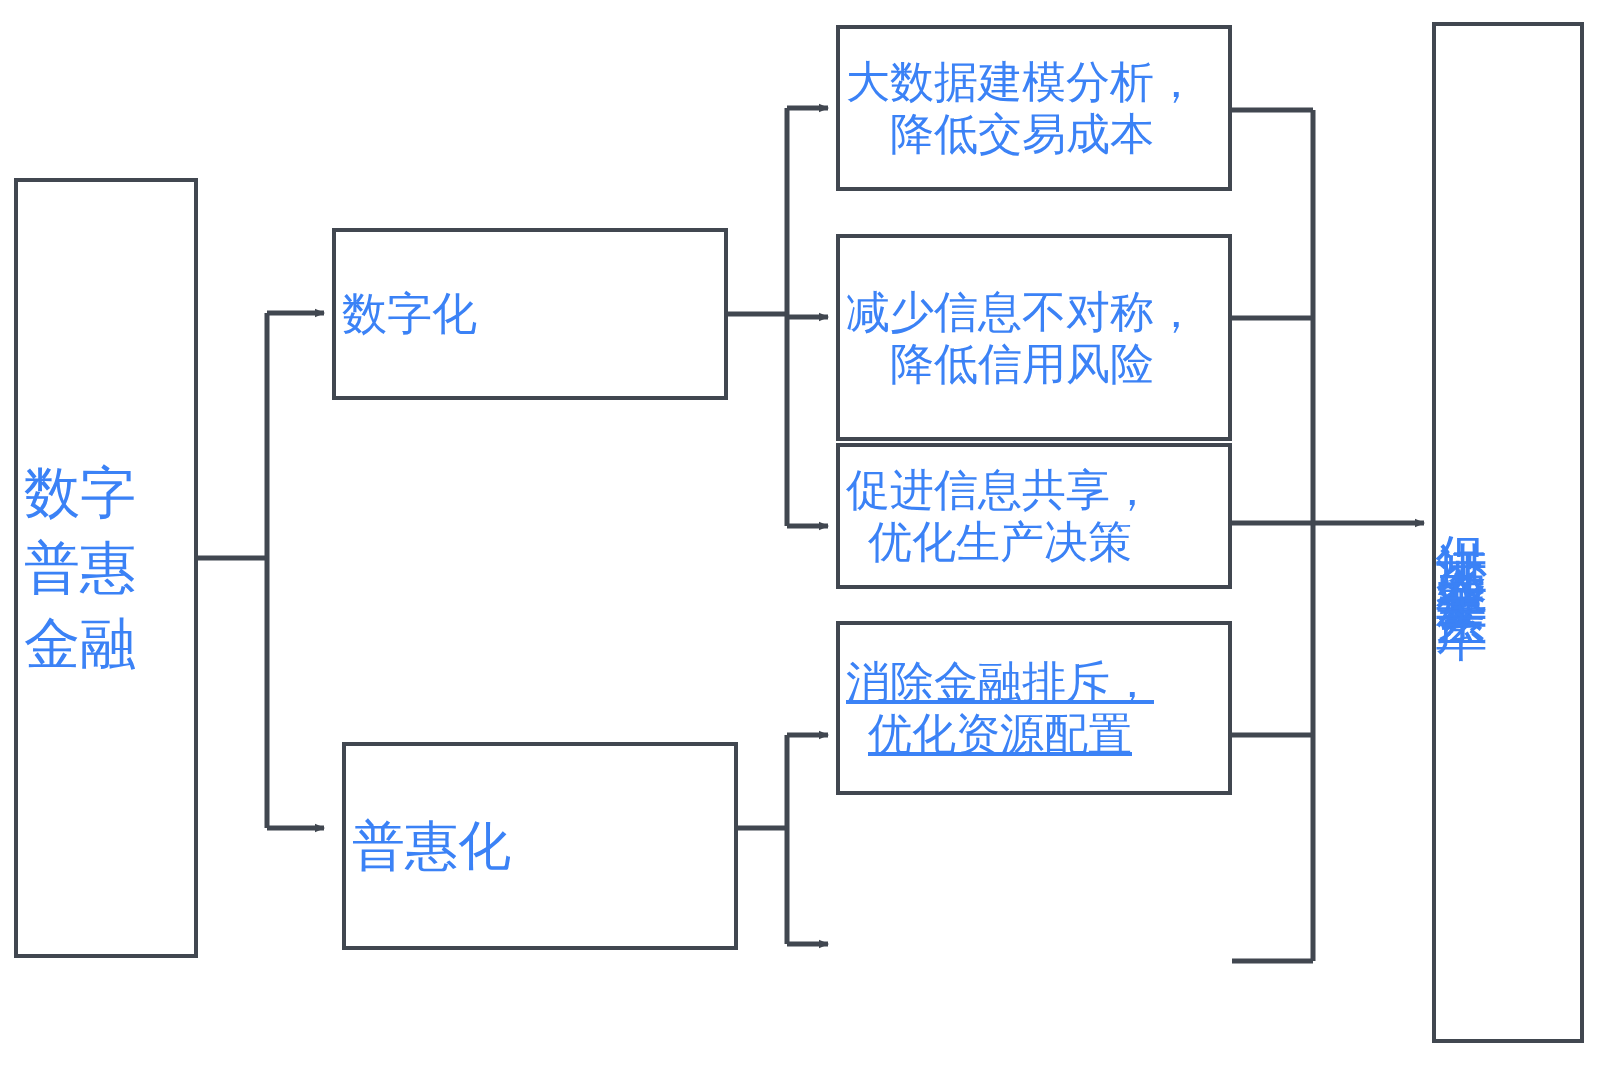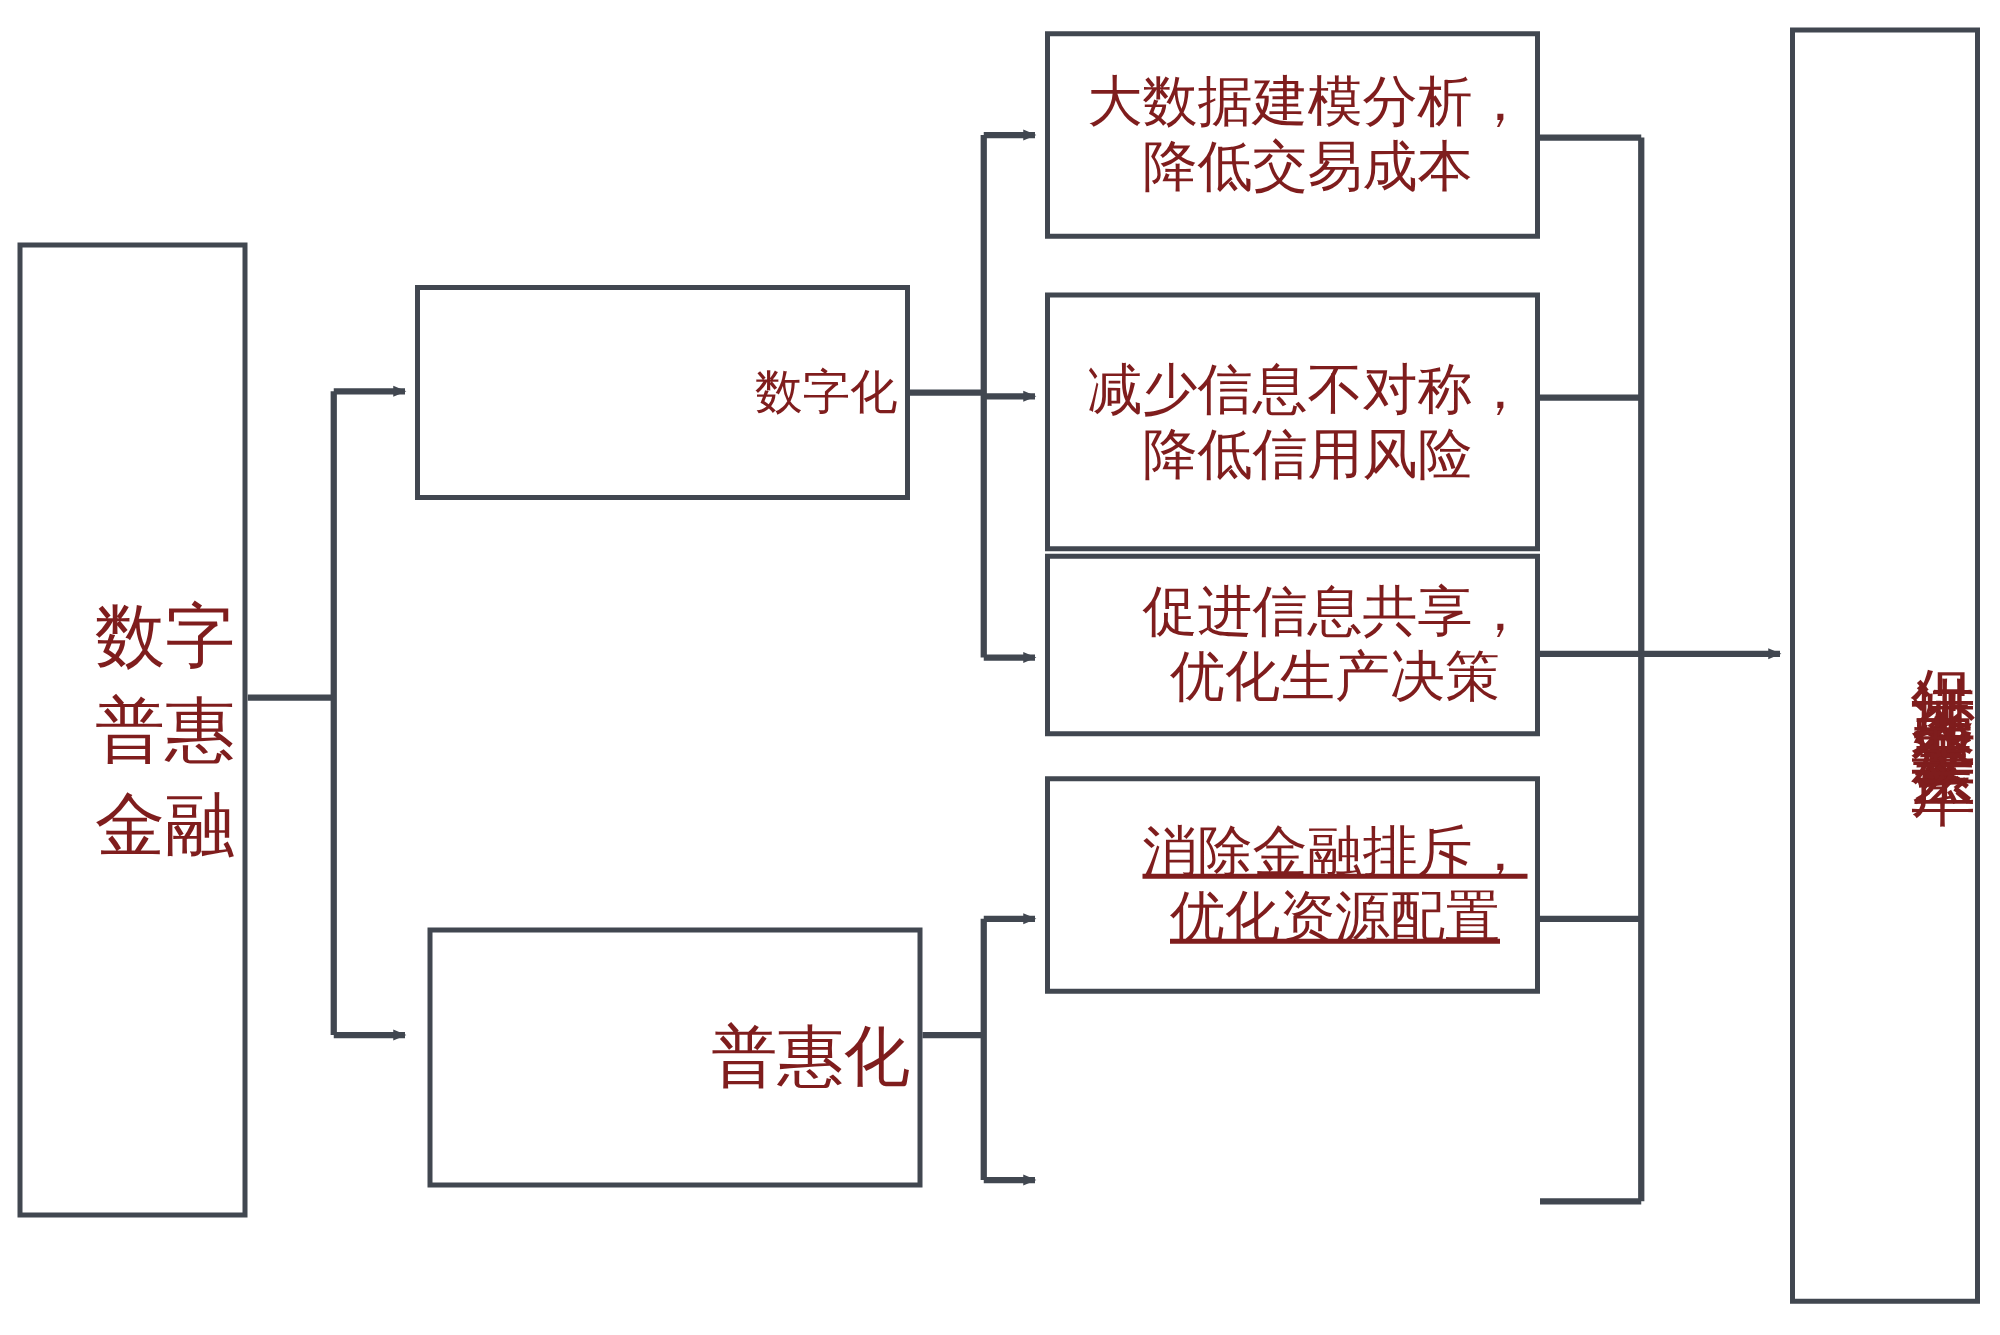--- a/index.html
+++ b/index.html
@@ -15,50 +15,49 @@
     font-family: "Liberation Sans", "DejaVu Sans", sans-serif;
     overflow: hidden;
   }
   .node {
     position: absolute;
     box-sizing: border-box;
     background: #ffffff;
     border: 4px solid #414750;
     display: flex;
     align-items: center;
-    justify-content: flex-end;
+    justify-content: flex-start;
     text-align: center;
-    color: #7f1d1d;
+    color: #3b82f6;
     line-height: 1.18;
     z-index: 3;
   }
   .node-label {
     display: block;
     white-space: pre-line;
     padding: 0 6px;
   }
 
   
   #node-source {
     left: 14px;
     top: 178px;
     width: 184px;
     height: 780px;
     font-size: 56px;
-    margin-top: 16px;
   }
   #node-source .node-label { line-height: 1.35; }
 
   
   #node-digital {
     left: 332px;
     top: 228px;
     width: 396px;
     height: 172px;
-    font-size: 38px;
+    font-size: 45px;
   }
   #node-inclusive {
     left: 332px;
     top: 742px;
     width: 396px;
     height: 208px;
     font-size: 53px;
     margin-left: 10px;
   }
 

